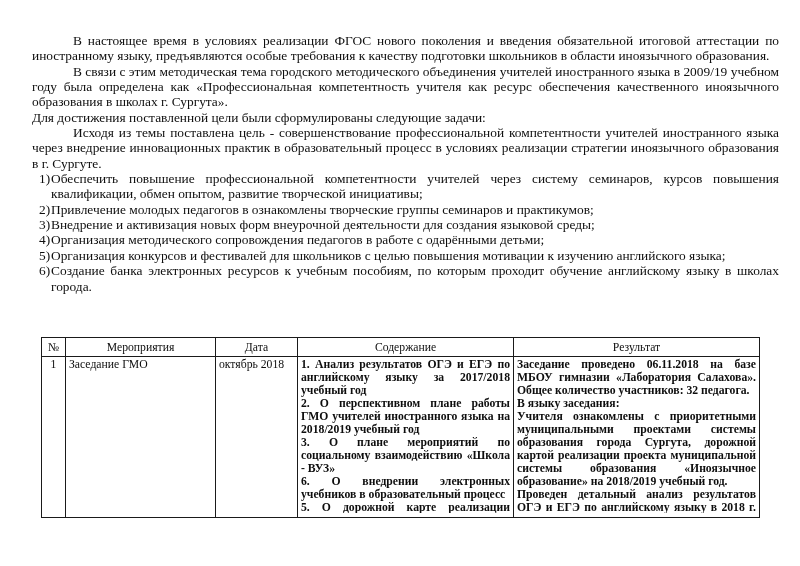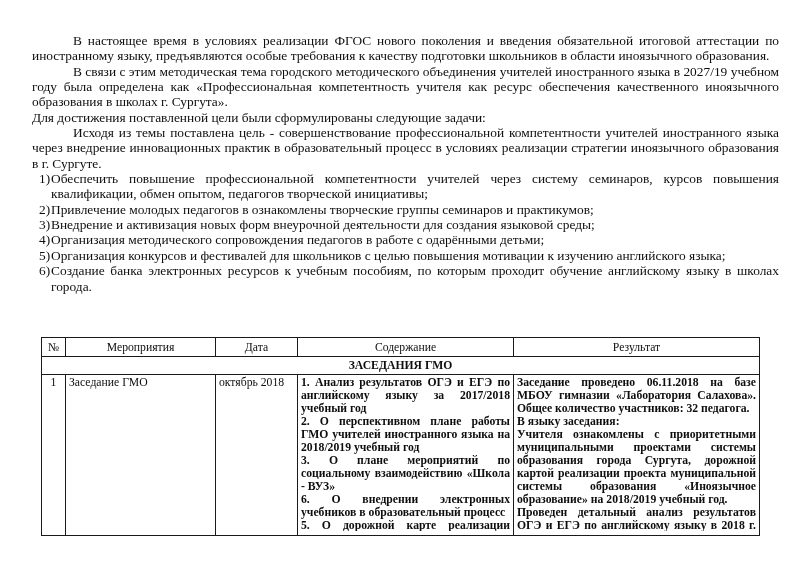--- a/index.html
+++ b/index.html
@@ -63,28 +63,28 @@
   .cell-justify { text-align: justify; font-weight: bold; }
   .clip { max-height: 155px; overflow: hidden; }
 </style>
 </head>
 <body>
 
 <div class="page">
 
   <div class="text-block">
     <p class="para indent">В настоящее время в условиях реализации ФГОС нового поколения и введения обязательной итоговой аттестации по иностранному языку, предъявляются особые требования к качеству подготовки школьников в области иноязычного образования.</p>
-    <p class="para indent">В связи с этим методическая тема городского методического объединения учителей иностранного языка в 2027/19 учебном году была определена как «Профессиональная компетентность учителя как ресурс обеспечения качественного иноязычного образования в школах г. Сургута».</p>
+    <p class="para indent">В связи с этим методическая тема городского методического объединения учителей иностранного языка в 2009/19 учебном году была определена как «Профессиональная компетентность учителя как ресурс обеспечения качественного иноязычного образования в школах г. Сургута».</p>
     <p class="para">Для достижения поставленной цели были сформулированы следующие задачи:</p>
     <p class="para indent">Исходя из темы поставлена цель - совершенствование профессиональной компетентности учителей иностранного языка через внедрение инновационных практик в образовательный процесс в условиях реализации стратегии иноязычного образования в г. Сургуте.</p>
 
     <div class="tasks-list">
       <div class="task">
         <span class="task-num">1)</span>
-        <div class="task-text">Обеспечить повышение профессиональной компетентности учителей через систему семинаров, курсов повышения квалификации, обмен опытом, педагогов творческой инициативы;</div>
+        <div class="task-text">Обеспечить повышение профессиональной компетентности учителей через систему семинаров, курсов повышения квалификации, обмен опытом, развитие творческой инициативы;</div>
       </div>
       <div class="task">
         <span class="task-num">2)</span>
         <div class="task-text">Привлечение молодых педагогов в ознакомлены творческие группы семинаров и практикумов;</div>
       </div>
       <div class="task">
         <span class="task-num">3)</span>
         <div class="task-text">Внедрение и активизация новых форм внеурочной деятельности для создания языковой среды;</div>
       </div>
       <div class="task">
@@ -111,23 +111,20 @@
       <col style="width:246px">
     </colgroup>
     <tbody>
       <tr class="thead-row">
         <td>№</td>
         <td>Мероприятия</td>
         <td>Дата</td>
         <td>Содержание</td>
         <td>Результат</td>
       </tr>
-      <tr class="section-row">
-        <td colspan="5">ЗАСЕДАНИЯ ГМО</td>
-      </tr>
       <tr class="data-row">
         <td class="cell-center">1</td>
         <td>Заседание ГМО</td>
         <td>октябрь 2018</td>
         <td class="cell-justify">
           <div class="clip">
             <div>1. Анализ результатов ОГЭ и ЕГЭ по английскому языку за 2017/2018 учебный год</div>
             <div>2. О перспективном плане работы ГМО учителей иностранного языка на 2018/2019 учебный год</div>
             <div>3. О плане мероприятий по социальному взаимодействию «Школа - ВУЗ»</div>
             <div>6. О внедрении электронных учебников в образовательный процесс</div>

